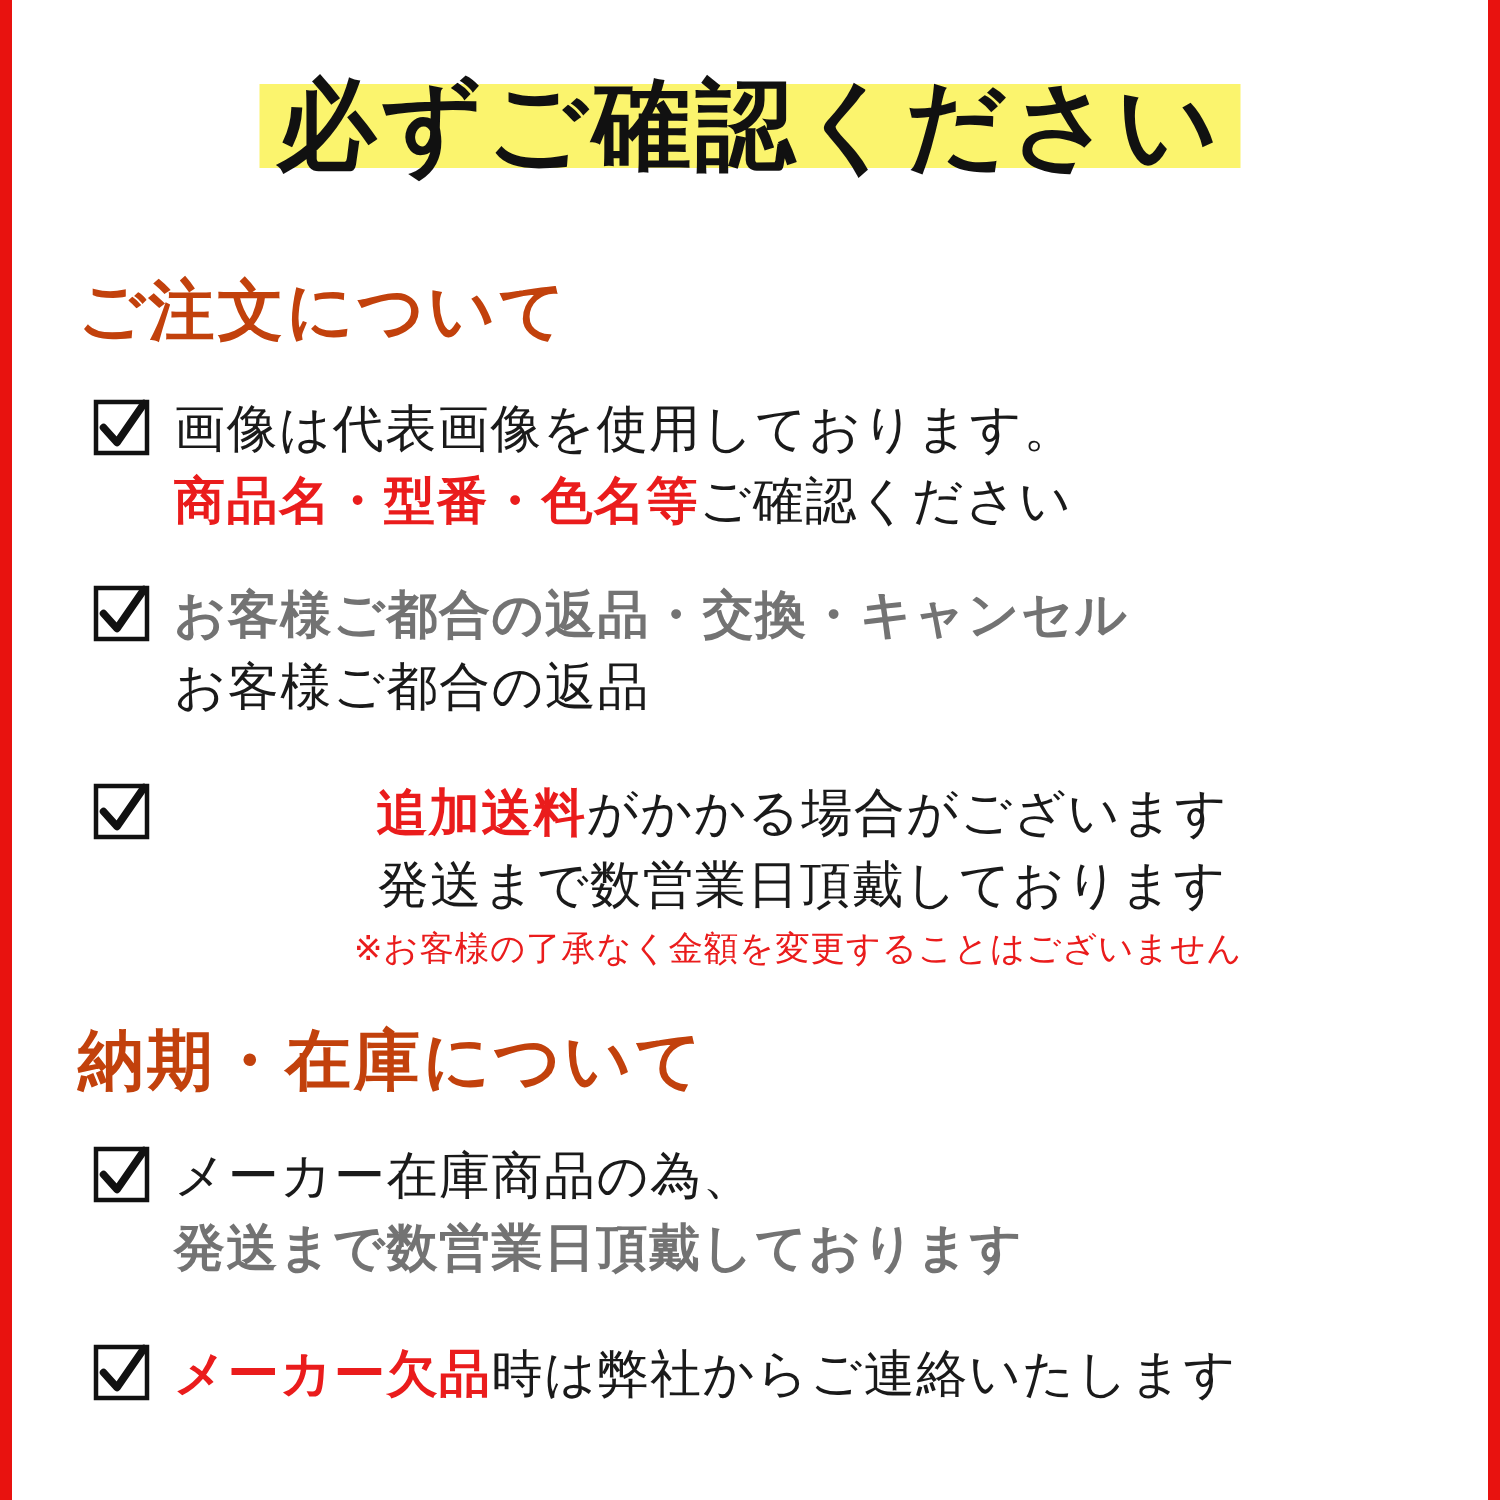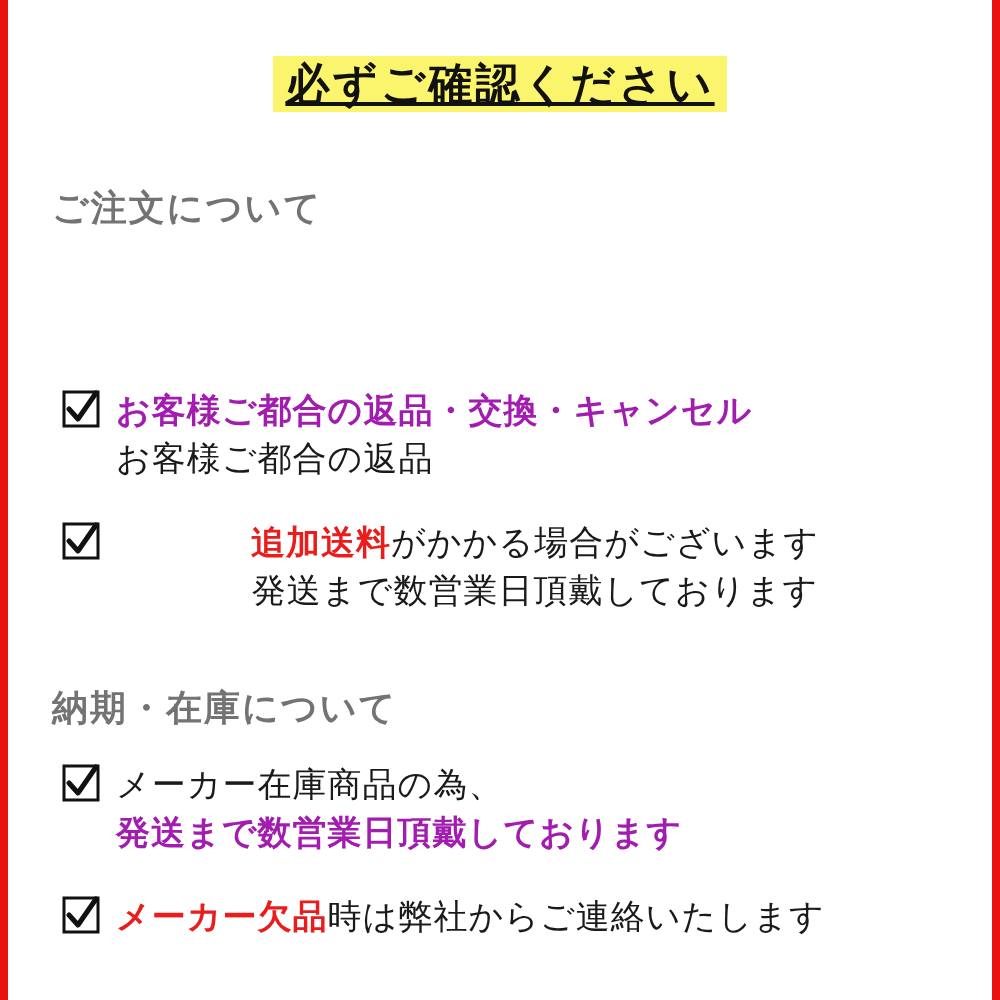--- a/index.html
+++ b/index.html
@@ -48,38 +48,37 @@
     left: 0;
     right: 0;
     top: 18px;
     height: 56px;
     background: #fbf46d;
     z-index: 0;
   }
   .title-text {
     position: relative;
     z-index: 1;
-    font-size: 44px;
+    font-size: 66px;
     line-height: 92px;
     font-weight: 700;
     letter-spacing: 3px;
     color: #111111;
     white-space: nowrap;
-    text-decoration: underline;
   }
 
   
   .section-heading {
     position: absolute;
     left: 36px;
-    font-size: 36px;
+    font-size: 44px;
     line-height: 52px;
     font-weight: 700;
     letter-spacing: 2px;
-    color: #737373;
+    color: #c2410c;
     white-space: nowrap;
   }
   #heading-order { top: 182px; }
   #heading-delivery { top: 682px; }
 
   
   .item {
     position: absolute;
     left: 46px;
     right: 30px;
@@ -95,21 +94,21 @@
   .lines {
     margin-left: 54px;
   }
   .line {
     font-size: 34px;
     line-height: 48px;
     letter-spacing: 1px;
     color: #1a1a1a;
     white-space: nowrap;
   }
-  .line.red { color: #a21caf; font-weight: 700; }
+  .line.red { color: #737373; font-weight: 700; }
   .red-seg { color: #ea1c1c; font-weight: 700; }
   .note {
     font-size: 23px;
     line-height: 34px;
     color: #ea1c1c;
     letter-spacing: 0.5px;
     white-space: nowrap;
   }
 
   #item-1 { top: 262px; }
@@ -128,20 +127,32 @@
 
     <div class="title-wrap">
       <span class="title-band">
         <span class="title-highlight"></span>
         <span class="title-text">必ずご確認ください</span>
       </span>
     </div>
 
     <div class="section-heading" id="heading-order">ご注文について</div>
 
+    <div class="item" id="item-1">
+      <span class="check">
+        <svg width="38" height="38" viewBox="0 0 38 38">
+          <rect x="2" y="2" width="34" height="34" fill="#ffffff" stroke="#111111" stroke-width="3"></rect>
+          <path d="M7 19 L16 29 L34 3" fill="none" stroke="#111111" stroke-width="5" stroke-linecap="round" stroke-linejoin="round"></path>
+        </svg>
+      </span>
+      <div class="lines">
+        <div class="line"><span>画像は代表画像を使用しております。</span></div>
+        <div class="line"><span class="red-seg">商品名・型番・色名等</span><span>ご確認ください</span></div>
+      </div>
+    </div>
 
     <div class="item" id="item-2">
       <span class="check">
         <svg width="38" height="38" viewBox="0 0 38 38">
           <rect x="2" y="2" width="34" height="34" fill="#ffffff" stroke="#111111" stroke-width="3"></rect>
           <path d="M7 19 L16 29 L34 3" fill="none" stroke="#111111" stroke-width="5" stroke-linecap="round" stroke-linejoin="round"></path>
         </svg>
       </span>
       <div class="lines">
         <div class="line red">お客様ご都合の返品・交換・キャンセル</div>
@@ -152,20 +163,21 @@
     <div class="item" id="item-3">
       <span class="check">
         <svg width="38" height="38" viewBox="0 0 38 38">
           <rect x="2" y="2" width="34" height="34" fill="#ffffff" stroke="#111111" stroke-width="3"></rect>
           <path d="M7 19 L16 29 L34 3" fill="none" stroke="#111111" stroke-width="5" stroke-linecap="round" stroke-linejoin="round"></path>
         </svg>
       </span>
       <div class="lines">
         <div class="line"><span class="red-seg">追加送料</span><span>がかかる場合がございます</span></div>
         <div class="line">発送まで数営業日頂戴しております</div>
+        <div class="note">※お客様の了承なく金額を変更することはございません</div>
       </div>
     </div>
 
     <div class="section-heading" id="heading-delivery">納期・在庫について</div>
 
     <div class="item" id="item-5">
       <span class="check">
         <svg width="38" height="38" viewBox="0 0 38 38">
           <rect x="2" y="2" width="34" height="34" fill="#ffffff" stroke="#111111" stroke-width="3"></rect>
           <path d="M7 19 L16 29 L34 3" fill="none" stroke="#111111" stroke-width="5" stroke-linecap="round" stroke-linejoin="round"></path>

